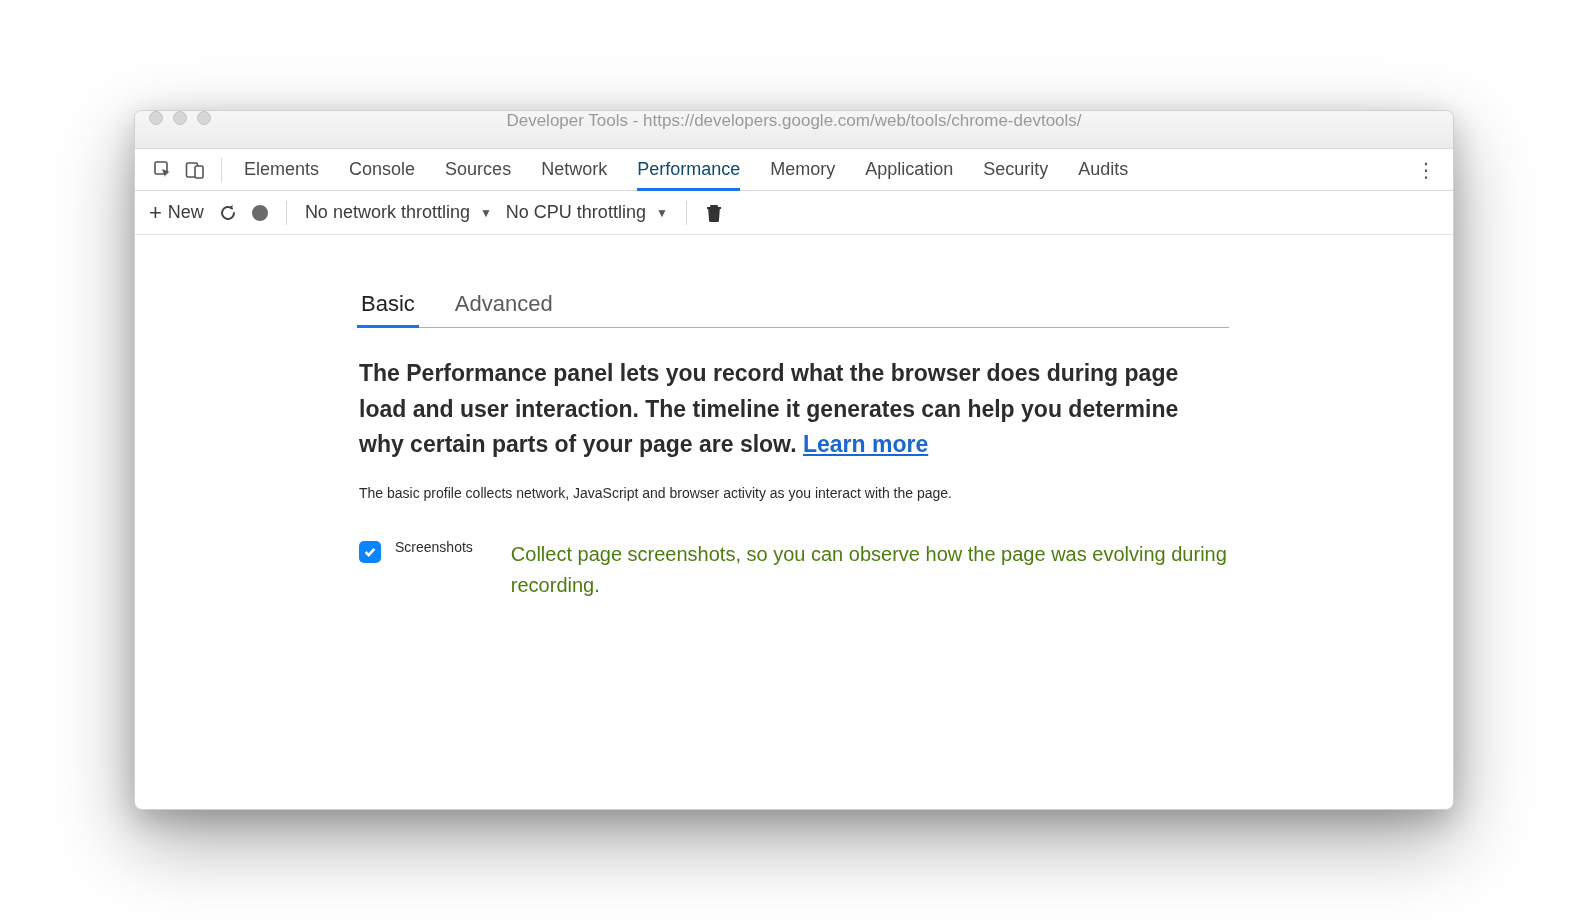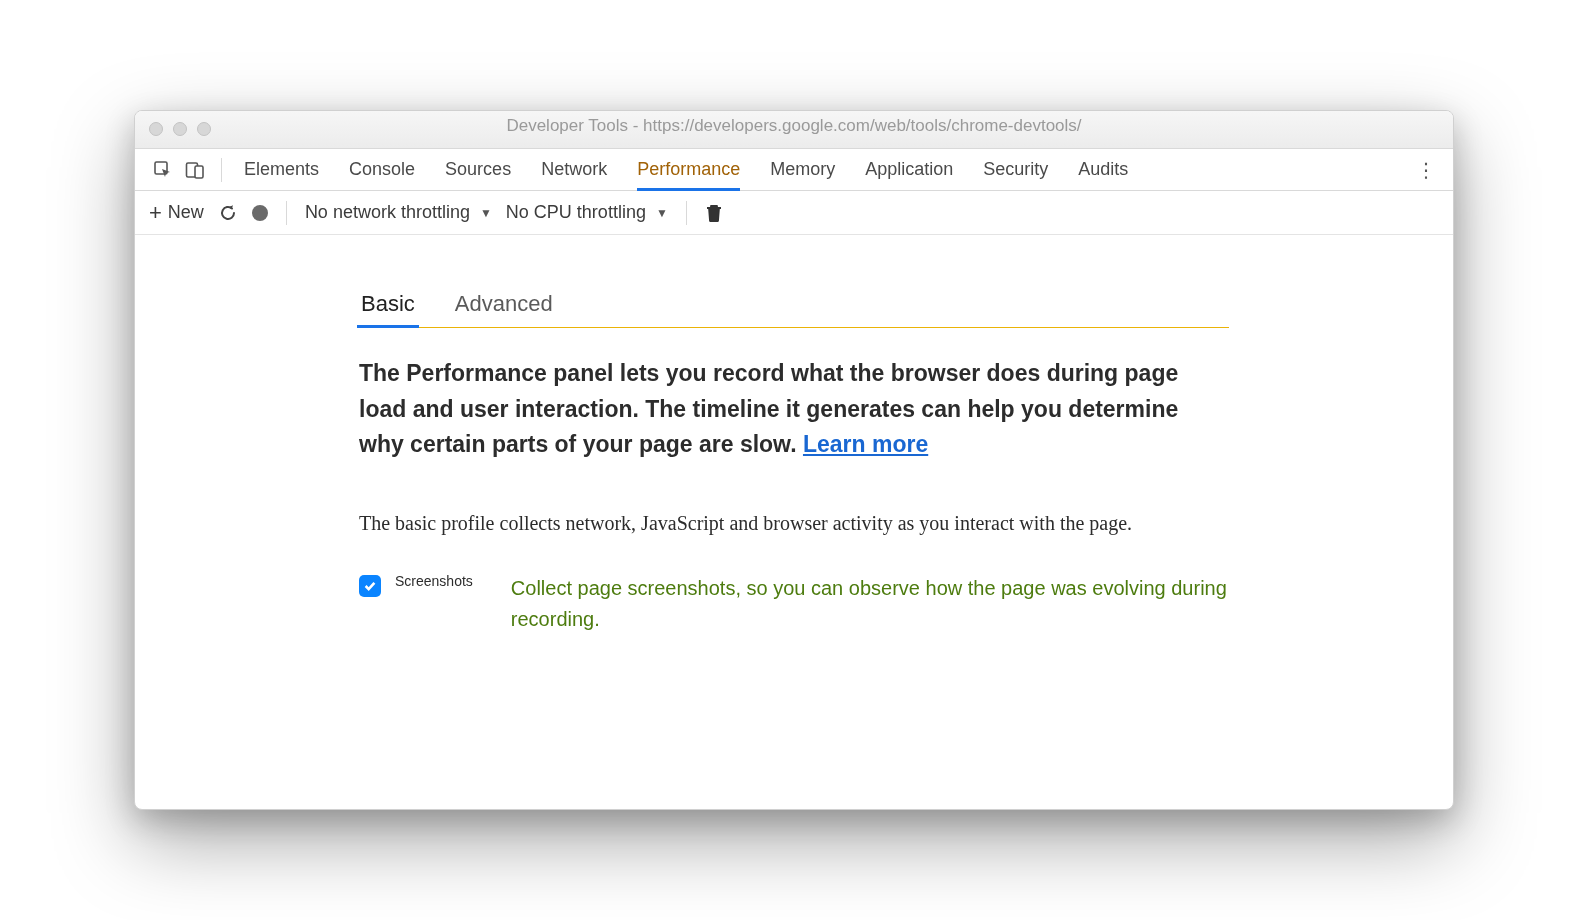--- a/index.html
+++ b/index.html
@@ -20,22 +20,22 @@
   overflow: hidden;
   display: flex;
   flex-direction: column;
   border: 1px solid #d0d0d0;
 }
 .titlebar {
   height: 38px;
   background: linear-gradient(#f6f6f6,#ececec);
   border-bottom: 1px solid #d9d9d9;
   display: flex;
-  align-items: flex-end;
-  padding: 12px 14px;
+  align-items: flex-start;
+  padding: 0 14px;
   position: relative;
 }
 .traffic { display: flex; gap: 10px; }
 .tlight {
   width: 14px; height: 14px; border-radius: 50%;
   background: #d7d7d7; border: 1px solid #c3c3c3;
 }
 .window-title {
   position: absolute; left: 0; right: 0;
   text-align: center; color: #9a9a9a; font-size: 17px;
@@ -54,21 +54,21 @@
 .tabbar .icon-btn {
   width: 32px; height: 32px;
   display: flex; align-items: center; justify-content: center;
   color: #555; cursor: pointer;
 }
 .vsep {
   width: 1px; height: 24px; background: #d9d9d9; margin: 0 10px;
 }
 .tabs { display: flex; align-items: stretch; height: 100%; gap: 30px; margin-left: 12px; }
 .tab { display: flex; align-items: center; cursor: pointer; position: relative; color: #4a4a4a; }
-.tab.active { color: #a16207; }
+.tab.active { color: #0c4a6e; }
 .tab.active::after {
   content: ""; position: absolute; left: 0; right: 0; bottom: -1px;
   height: 3px; background: #1a73e8;
 }
 .tabbar .spacer { flex: 1; }
 .kebab { width: 30px; text-align: center; font-size: 20px; cursor: pointer; color: #555; }
 .toolbar {
   height: 44px;
   display: flex;
   align-items: center;
@@ -102,21 +102,21 @@
   font-size: 22px;
 }
 .subtab { padding: 0 2px 10px; cursor: pointer; color: #5a5a5a; position: relative; }
 .subtab.active { color: #222; }
 .subtab.active::after {
   content: ""; position: absolute; left: -2px; right: -2px; bottom: -1px;
   height: 3px; background: #1a73e8;
 }
 .desc { margin-top: 28px; font-size: 23px; color: #2c2c2c; line-height: 1.55; font-weight: bold; }
 .learn { color: #1967d2; text-decoration: underline; cursor: pointer; }
-.desc2 { margin-top: 45px; font-size: 20px; color: #2c2c2c; line-height: 1.55; font-family: Liberation Serif, serif; }
+.desc2 { margin-top: 20px; font-size: 14px; color: #2c2c2c; line-height: 1.55; }
 .option-row {
   margin-top: 34px; display: flex; align-items: flex-start; gap: 14px;
 }
 .cbx {
   width: 22px; height: 22px; border-radius: 5px;
   background: #0a84ff; display: flex; align-items: center; justify-content: center;
   flex-shrink: 0; margin-top: 2px; cursor: pointer;
 }
 .cbx svg { width: 14px; height: 14px; stroke: #fff; stroke-width: 3; fill: none; }
 .opt-label { font-size: 14px; color: #2c2c2c; margin-right: 24px; white-space: nowrap; }

